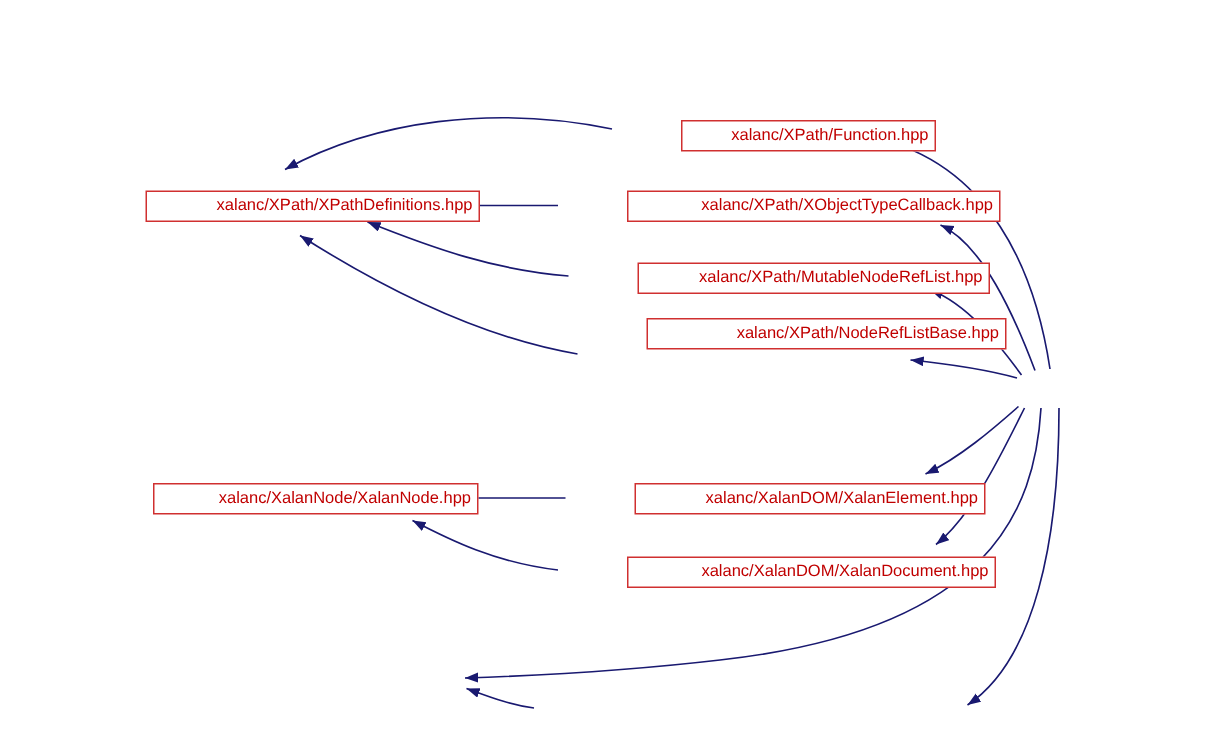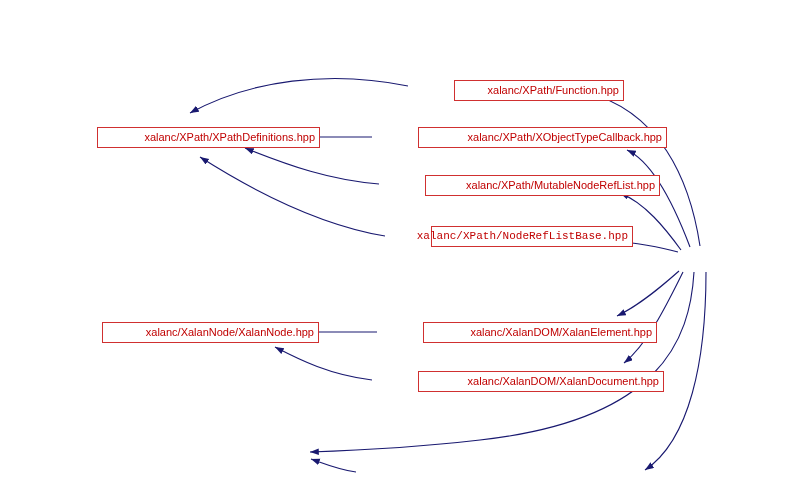--- a/index.html
+++ b/index.html
@@ -93,21 +93,21 @@
   </div>
   <div class="node" style="left:51px;top:127px;width:223px;height:21px;padding-left:20px;">
     <span>xalanc/XPath/XPathDefinitions.hpp</span>
   </div>
   <div class="node" style="left:372px;top:127px;width:249px;height:21px;">
     <span>xalanc/XPath/XObjectTypeCallback.hpp</span>
   </div>
   <div class="node" style="left:379px;top:175px;width:235px;height:21px;">
     <span>xalanc/XPath/MutableNodeRefList.hpp</span>
   </div>
-  <div class="node" style="left:385px;top:226px;width:202px;height:21px;font-family:Liberation Mono, monospace;">
+  <div class="node" style="left:385px;top:212px;width:240px;height:21px;">
     <span>xalanc/XPath/NodeRefListBase.hpp</span>
   </div>
   <div class="node" style="left:56px;top:322px;width:217px;height:21px;">
     <span>xalanc/XalanNode/XalanNode.hpp</span>
   </div>
   <div class="node" style="left:377px;top:322px;width:234px;height:21px;">
     <span>xalanc/XalanDOM/XalanElement.hpp</span>
   </div>
   <div class="node" style="left:372px;top:371px;width:246px;height:21px;">
     <span>xalanc/XalanDOM/XalanDocument.hpp</span>

